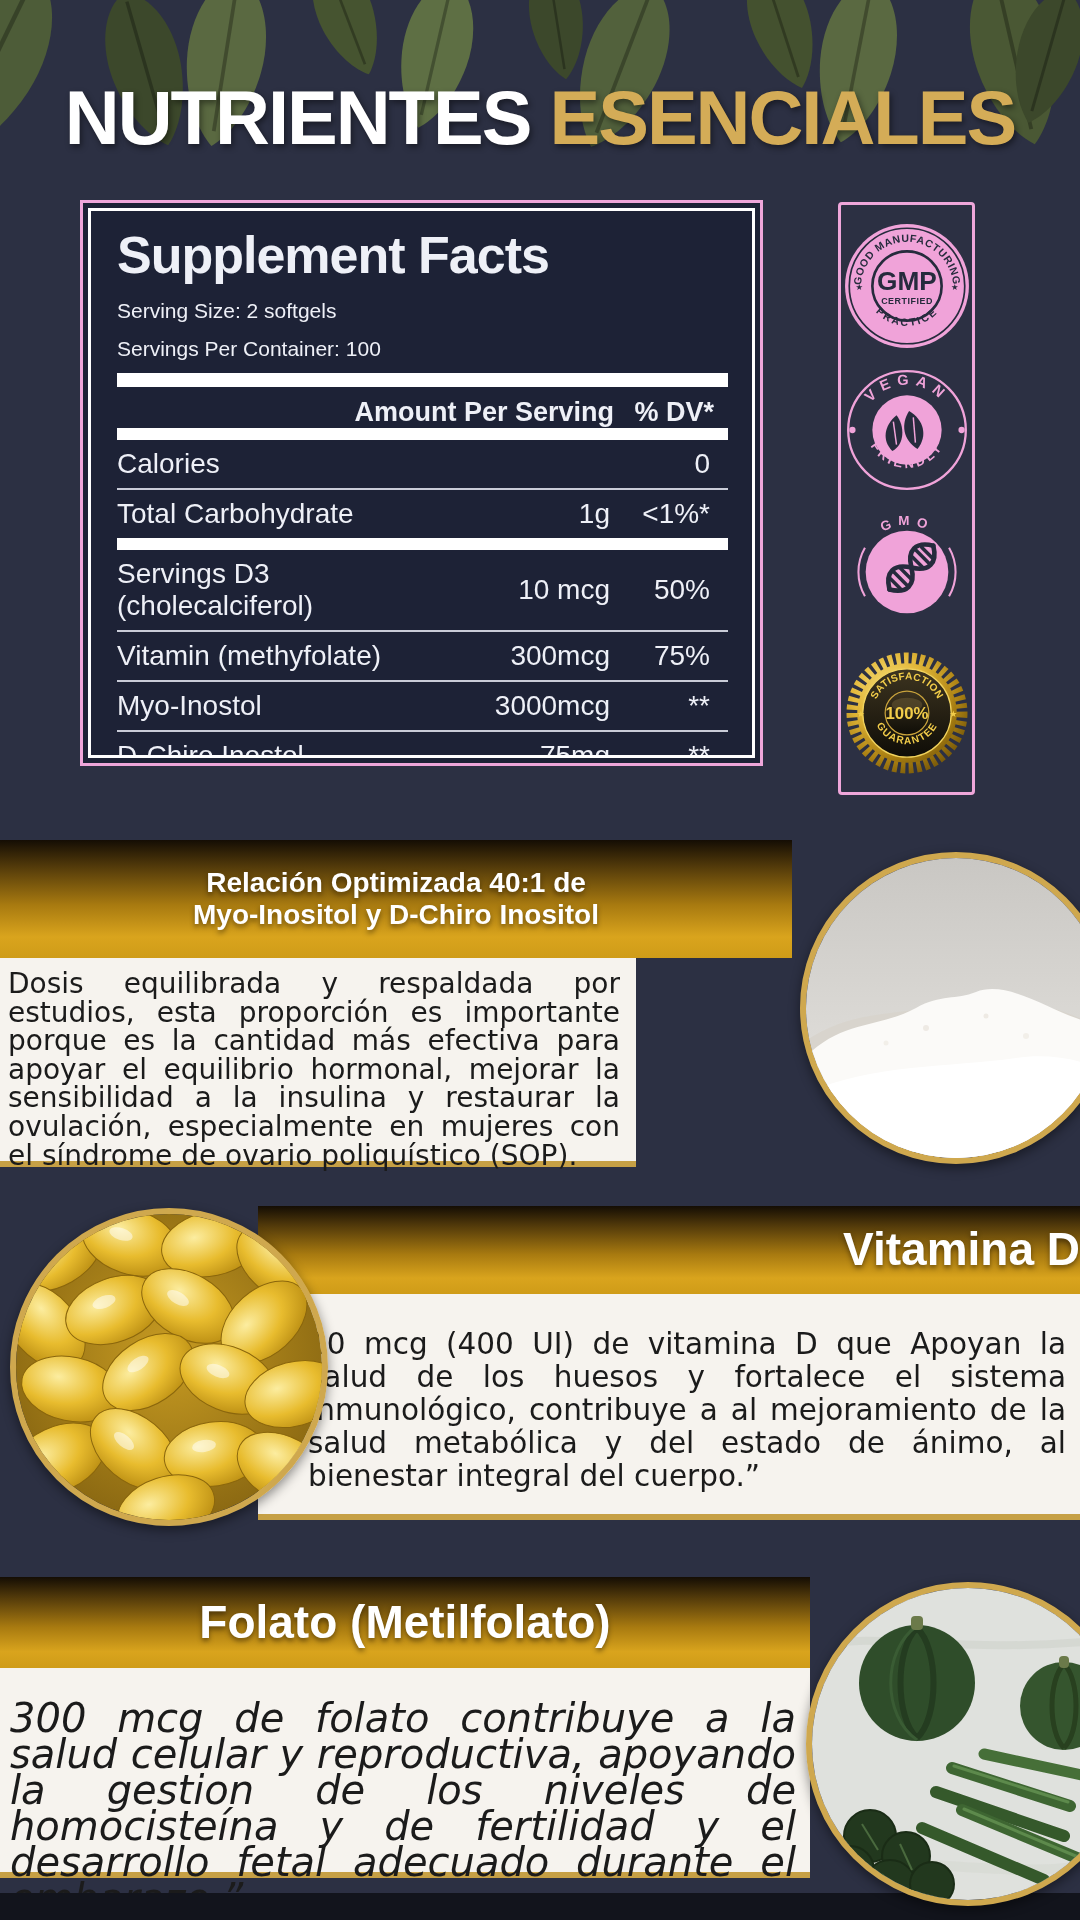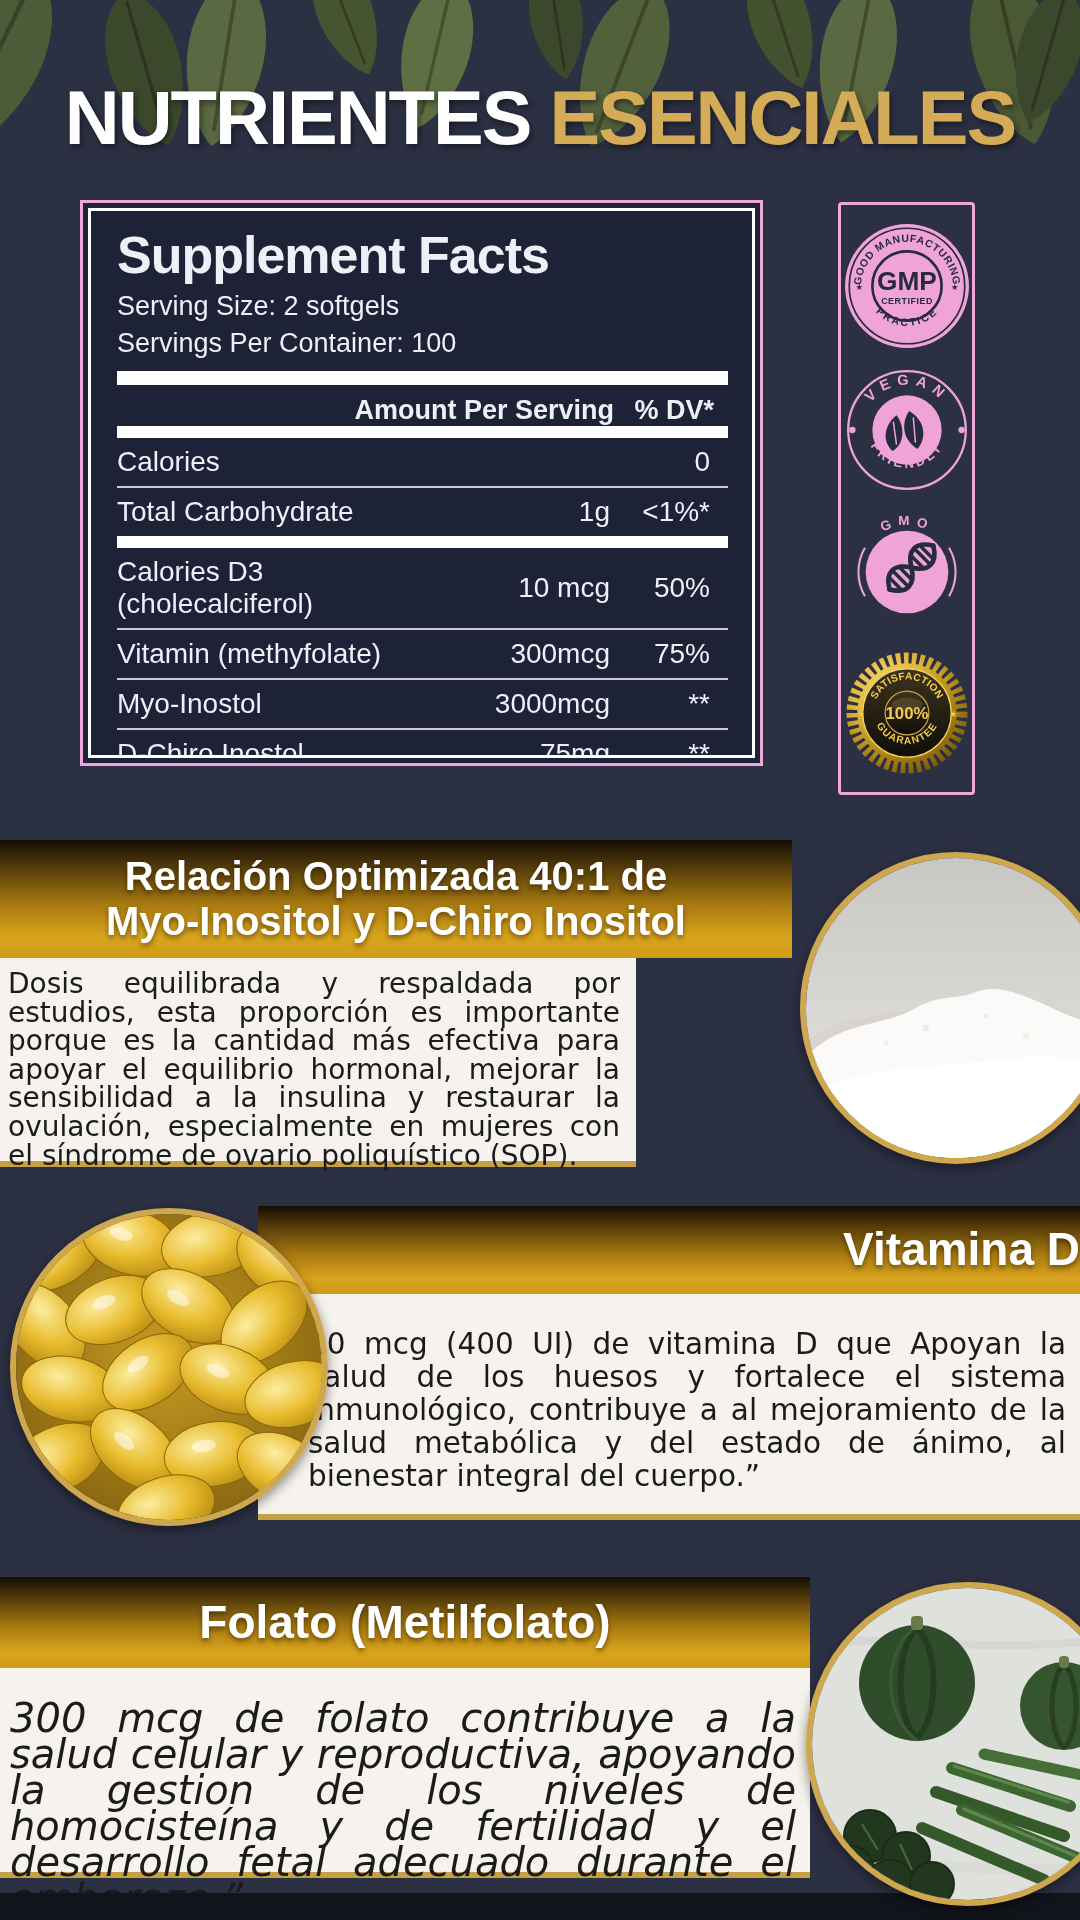--- a/index.html
+++ b/index.html
@@ -15,21 +15,21 @@
       font-size:76px;font-weight:bold;letter-spacing:-2px;color:#ffffff;
       text-shadow:2px 3px 6px rgba(0,0,0,.45);white-space:nowrap;}
   .main-title .gold{color:#d4ac57;}
 
   
   .sf-panel{position:absolute;left:80px;top:200px;width:683px;height:566px;z-index:2;
       background:#1d2236;border:3px solid #efa6da;padding:5px;box-sizing:border-box;}
   .sf-inner{border:3px solid #ffffff;height:100%;box-sizing:border-box;
       padding:14px 24px 0 26px;color:#eef0f7;overflow:hidden;}
   .sf-title{font-size:52px;font-weight:bold;letter-spacing:-1px;}
-  .sf-line{font-size:27px;margin-top:6px;}
+  .sf-line{font-size:21px;margin-top:14px;}
   .bar{height:14px;background:#ffffff;margin-top:12px;}
   .bar2{height:12px;background:#ffffff;}
   .sep{height:2px;background:#c9ccd8;}
   .sf-header{display:flex;font-weight:bold;font-size:27px;padding:10px 0 0 0;}
   .sf-header .amt{margin-left:auto;}
   .sf-header .dvh{width:100px;text-align:right;padding-right:14px;}
   .sf-row{display:flex;align-items:center;font-size:28px;padding:8px 0;}
   .sf-row .lbl{flex:1;}
   .sf-row .amt{width:150px;text-align:right;}
   .sf-row .dv{width:100px;text-align:right;padding-right:18px;}
@@ -43,21 +43,21 @@
   .banner{position:absolute;z-index:2;
       background:linear-gradient(180deg,#140d04 0%,#51390a 22%,#a87a10 55%,#d9a41d 82%,#cf9c18 100%);
       display:flex;flex-direction:column;justify-content:center;align-items:center;}
   .banner .h{color:#ffffff;font-weight:bold;text-shadow:0 3px 5px rgba(30,18,0,.5);
       line-height:1.13;text-align:center;}
   .whitebox{position:absolute;z-index:2;background:#f6f3ee;border-bottom:6px solid #c6a045;
       box-sizing:border-box;}
   .body-text{color:#1b1b1b;text-align:justify;font-family:"DejaVu Sans",sans-serif;}
 
   .s1-banner{left:0;top:840px;width:792px;height:118px;}
-  .s1-banner .h{font-size:40px;}
+  .s1-banner .h{font-size:28px;}
   .s1-white{left:0;top:958px;width:636px;height:209px;padding:12px 16px 0 8px;}
   .s1-white .body-text{font-size:28px;line-height:28.6px;}
 
   .s2-banner{left:258px;top:1206px;width:822px;height:88px;align-items:flex-end;}
   .s2-banner .h{font-size:46px;}
   .s2-white{left:258px;top:1294px;width:822px;height:226px;padding:34px 14px 0 50px;}
   .s2-white .body-text{font-size:29.5px;line-height:33px;}
 
   .s3-banner{left:0;top:1577px;width:810px;height:91px;}
   .s3-banner .h{font-size:46px;}
@@ -140,21 +140,21 @@
         <span class="dv">0</span>
       </div>
       <div class="sep"></div>
       <div class="sf-row">
         <span class="lbl">Total Carbohydrate</span>
         <span class="amt">1g</span>
         <span class="dv">&lt;1%*</span>
       </div>
       <div class="bar2"></div>
       <div class="sf-row">
-        <span class="lbl">Calories D3 (cholecalciferol)</span>
+        <span class="lbl">Servings D3 (cholecalciferol)</span>
         <span class="amt">10 mcg</span>
         <span class="dv">50%</span>
       </div>
       <div class="sep"></div>
       <div class="sf-row">
         <span class="lbl">Vitamin (methyfolate)</span>
         <span class="amt">300mcg</span>
         <span class="dv">75%</span>
       </div>
       <div class="sep"></div>

